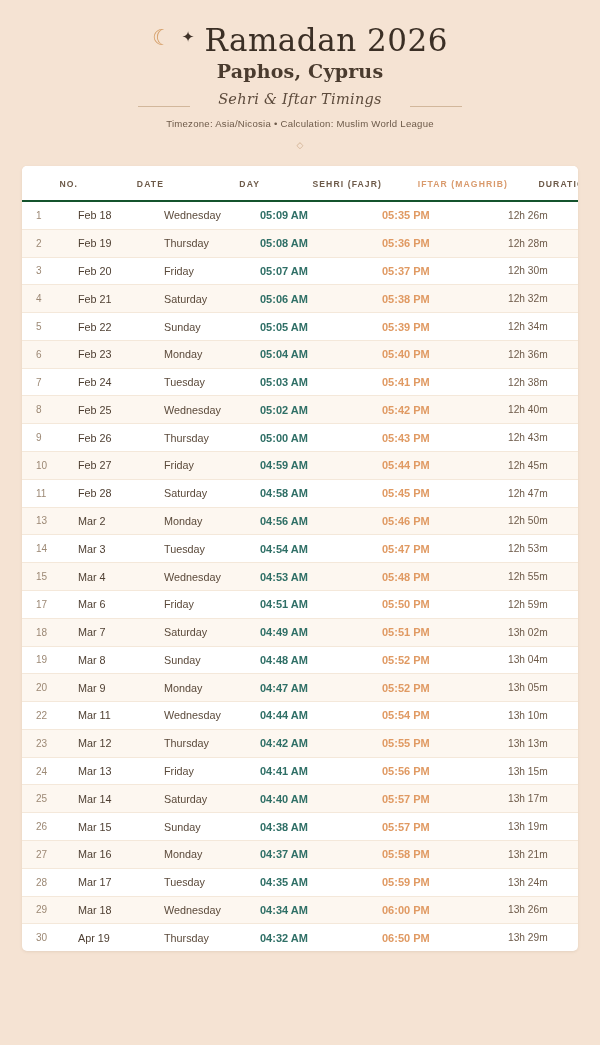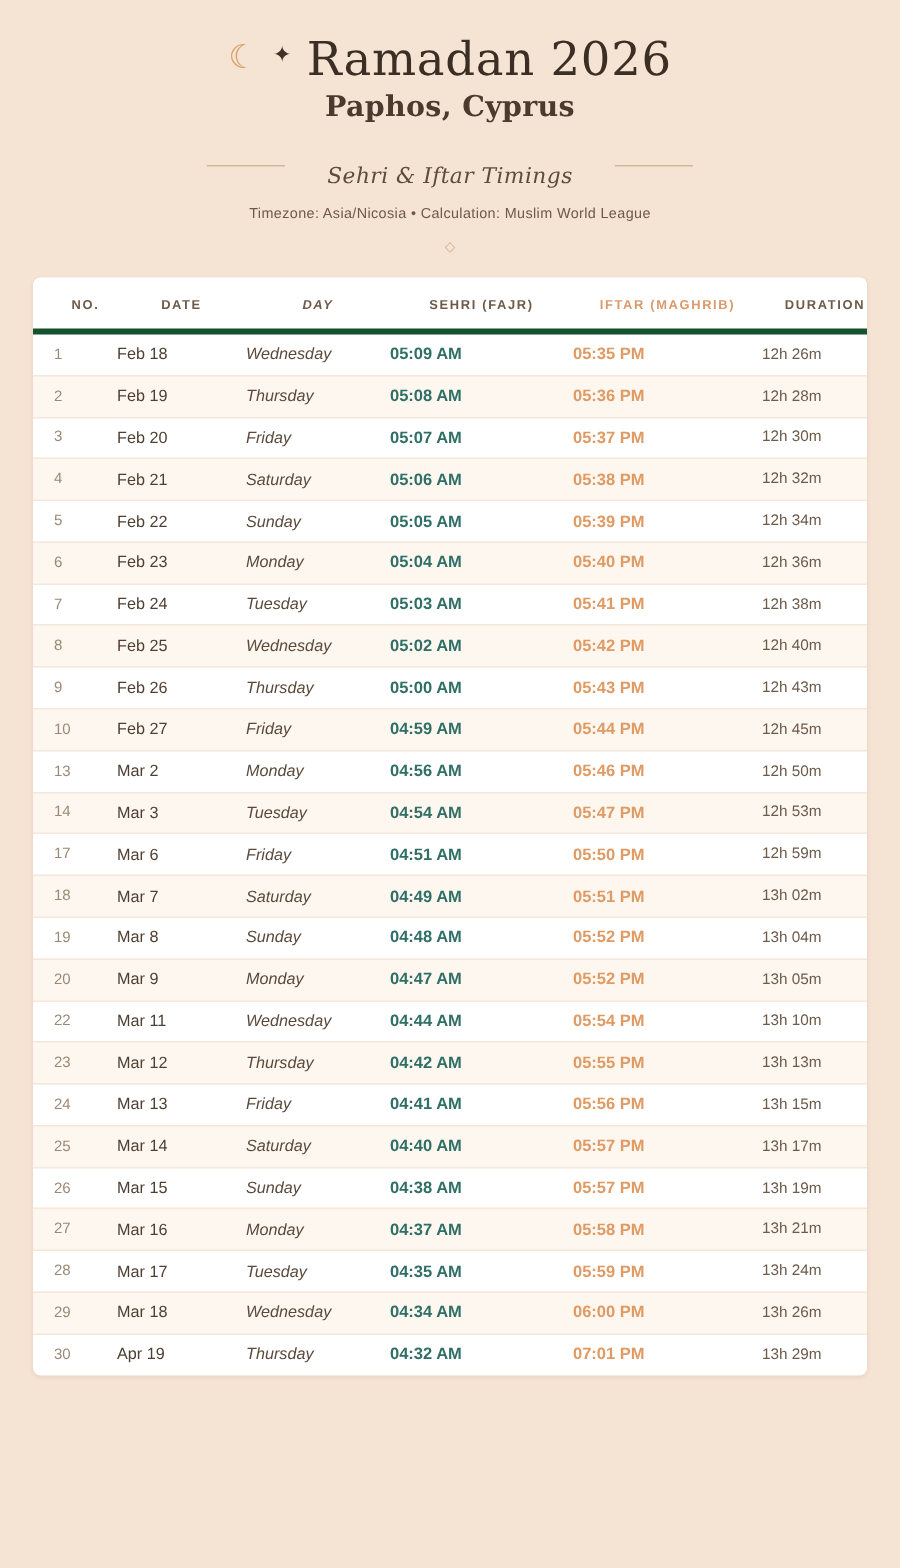--- a/index.html
+++ b/index.html
@@ -55,24 +55,24 @@
   .subtitle {
     font-family: "DejaVu Serif", "Liberation Serif", serif;
     font-size: 19px;
     font-weight: bold;
     color: #4a3b2e;
     margin-top: 2px;
     letter-spacing: 0.2px;
   }
   .rule-row {
     display: flex;
-    align-items: flex-start;
+    align-items: flex-end;
     justify-content: center;
     gap: 28px;
-    margin-top: 28px;
+    margin-top: 9px;
   }
   .rule-line {
     width: 52px;
     height: 1px;
     background: #d2b79b;
   }
   .section-label {
     font-family: "DejaVu Serif", "Liberation Serif", serif;
     font-style: italic;
     font-size: 14.5px;
@@ -101,29 +101,29 @@
   }
   table {
     width: 100%;
     border-collapse: collapse;
     table-layout: fixed;
   }
   thead th {
     font-size: 8.6px;
     font-weight: bold;
     letter-spacing: 1.1px;
-    text-align: center;
+    text-align: right;
     padding: 13px 0 11px 0;
-    border-bottom: 4px solid #14532d;
+    border-bottom: 2px solid #14532d;
     color: #6d5a49;
     background: #ffffff;
   }
   th.h-no, td.c-no { width: 42px; padding-left: 14px; }
   th.h-date, td.c-date { width: 86px; }
-  th.h-day, td.c-day { width: 96px; font-style: italic; }
+  th.h-day, td.c-day { width: 96px; }
   th.h-sehri, td.c-sehri { width: 122px; }
   th.h-iftar, td.c-iftar { width: 126px; }
   th.h-dur, td.c-dur { width: 84px; }
 
   th.h-iftar { color: #d99a6c; }
   th.h-sehri { color: #6d5a49; }
 
   tbody td {
     font-size: 10.8px;
     padding: 7.4px 0;
@@ -263,36 +263,52 @@
           </tr>
           <tr>
             <td class="c-no">10</td>
             <td class="c-date">Feb 27</td>
             <td class="c-day">Friday</td>
             <td class="c-sehri">04:59 AM</td>
             <td class="c-iftar">05:44 PM</td>
             <td class="c-dur">12h 45m</td>
           </tr>
           <tr>
+            <td class="c-no">11</td>
+            <td class="c-date">Feb 28</td>
+            <td class="c-day">Saturday</td>
+            <td class="c-sehri">04:58 AM</td>
+            <td class="c-iftar">05:45 PM</td>
+            <td class="c-dur">12h 47m</td>
+          </tr>
+          <tr>
             <td class="c-no">13</td>
             <td class="c-date">Mar 2</td>
             <td class="c-day">Monday</td>
             <td class="c-sehri">04:56 AM</td>
             <td class="c-iftar">05:46 PM</td>
             <td class="c-dur">12h 50m</td>
           </tr>
           <tr>
             <td class="c-no">14</td>
             <td class="c-date">Mar 3</td>
             <td class="c-day">Tuesday</td>
             <td class="c-sehri">04:54 AM</td>
             <td class="c-iftar">05:47 PM</td>
             <td class="c-dur">12h 53m</td>
           </tr>
           <tr>
+            <td class="c-no">15</td>
+            <td class="c-date">Mar 4</td>
+            <td class="c-day">Wednesday</td>
+            <td class="c-sehri">04:53 AM</td>
+            <td class="c-iftar">05:48 PM</td>
+            <td class="c-dur">12h 55m</td>
+          </tr>
+          <tr>
             <td class="c-no">17</td>
             <td class="c-date">Mar 6</td>
             <td class="c-day">Friday</td>
             <td class="c-sehri">04:51 AM</td>
             <td class="c-iftar">05:50 PM</td>
             <td class="c-dur">12h 59m</td>
           </tr>
           <tr>
             <td class="c-no">18</td>
             <td class="c-date">Mar 7</td>
@@ -379,21 +395,21 @@
             <td class="c-day">Wednesday</td>
             <td class="c-sehri">04:34 AM</td>
             <td class="c-iftar">06:00 PM</td>
             <td class="c-dur">13h 26m</td>
           </tr>
           <tr>
             <td class="c-no">30</td>
             <td class="c-date">Apr 19</td>
             <td class="c-day">Thursday</td>
             <td class="c-sehri">04:32 AM</td>
-            <td class="c-iftar">07:01 PM</td>
+            <td class="c-iftar">06:50 PM</td>
             <td class="c-dur">13h 29m</td>
           </tr>
         </tbody>
     </table>
   </div>
 
   <div class="footer">
     
     
     

